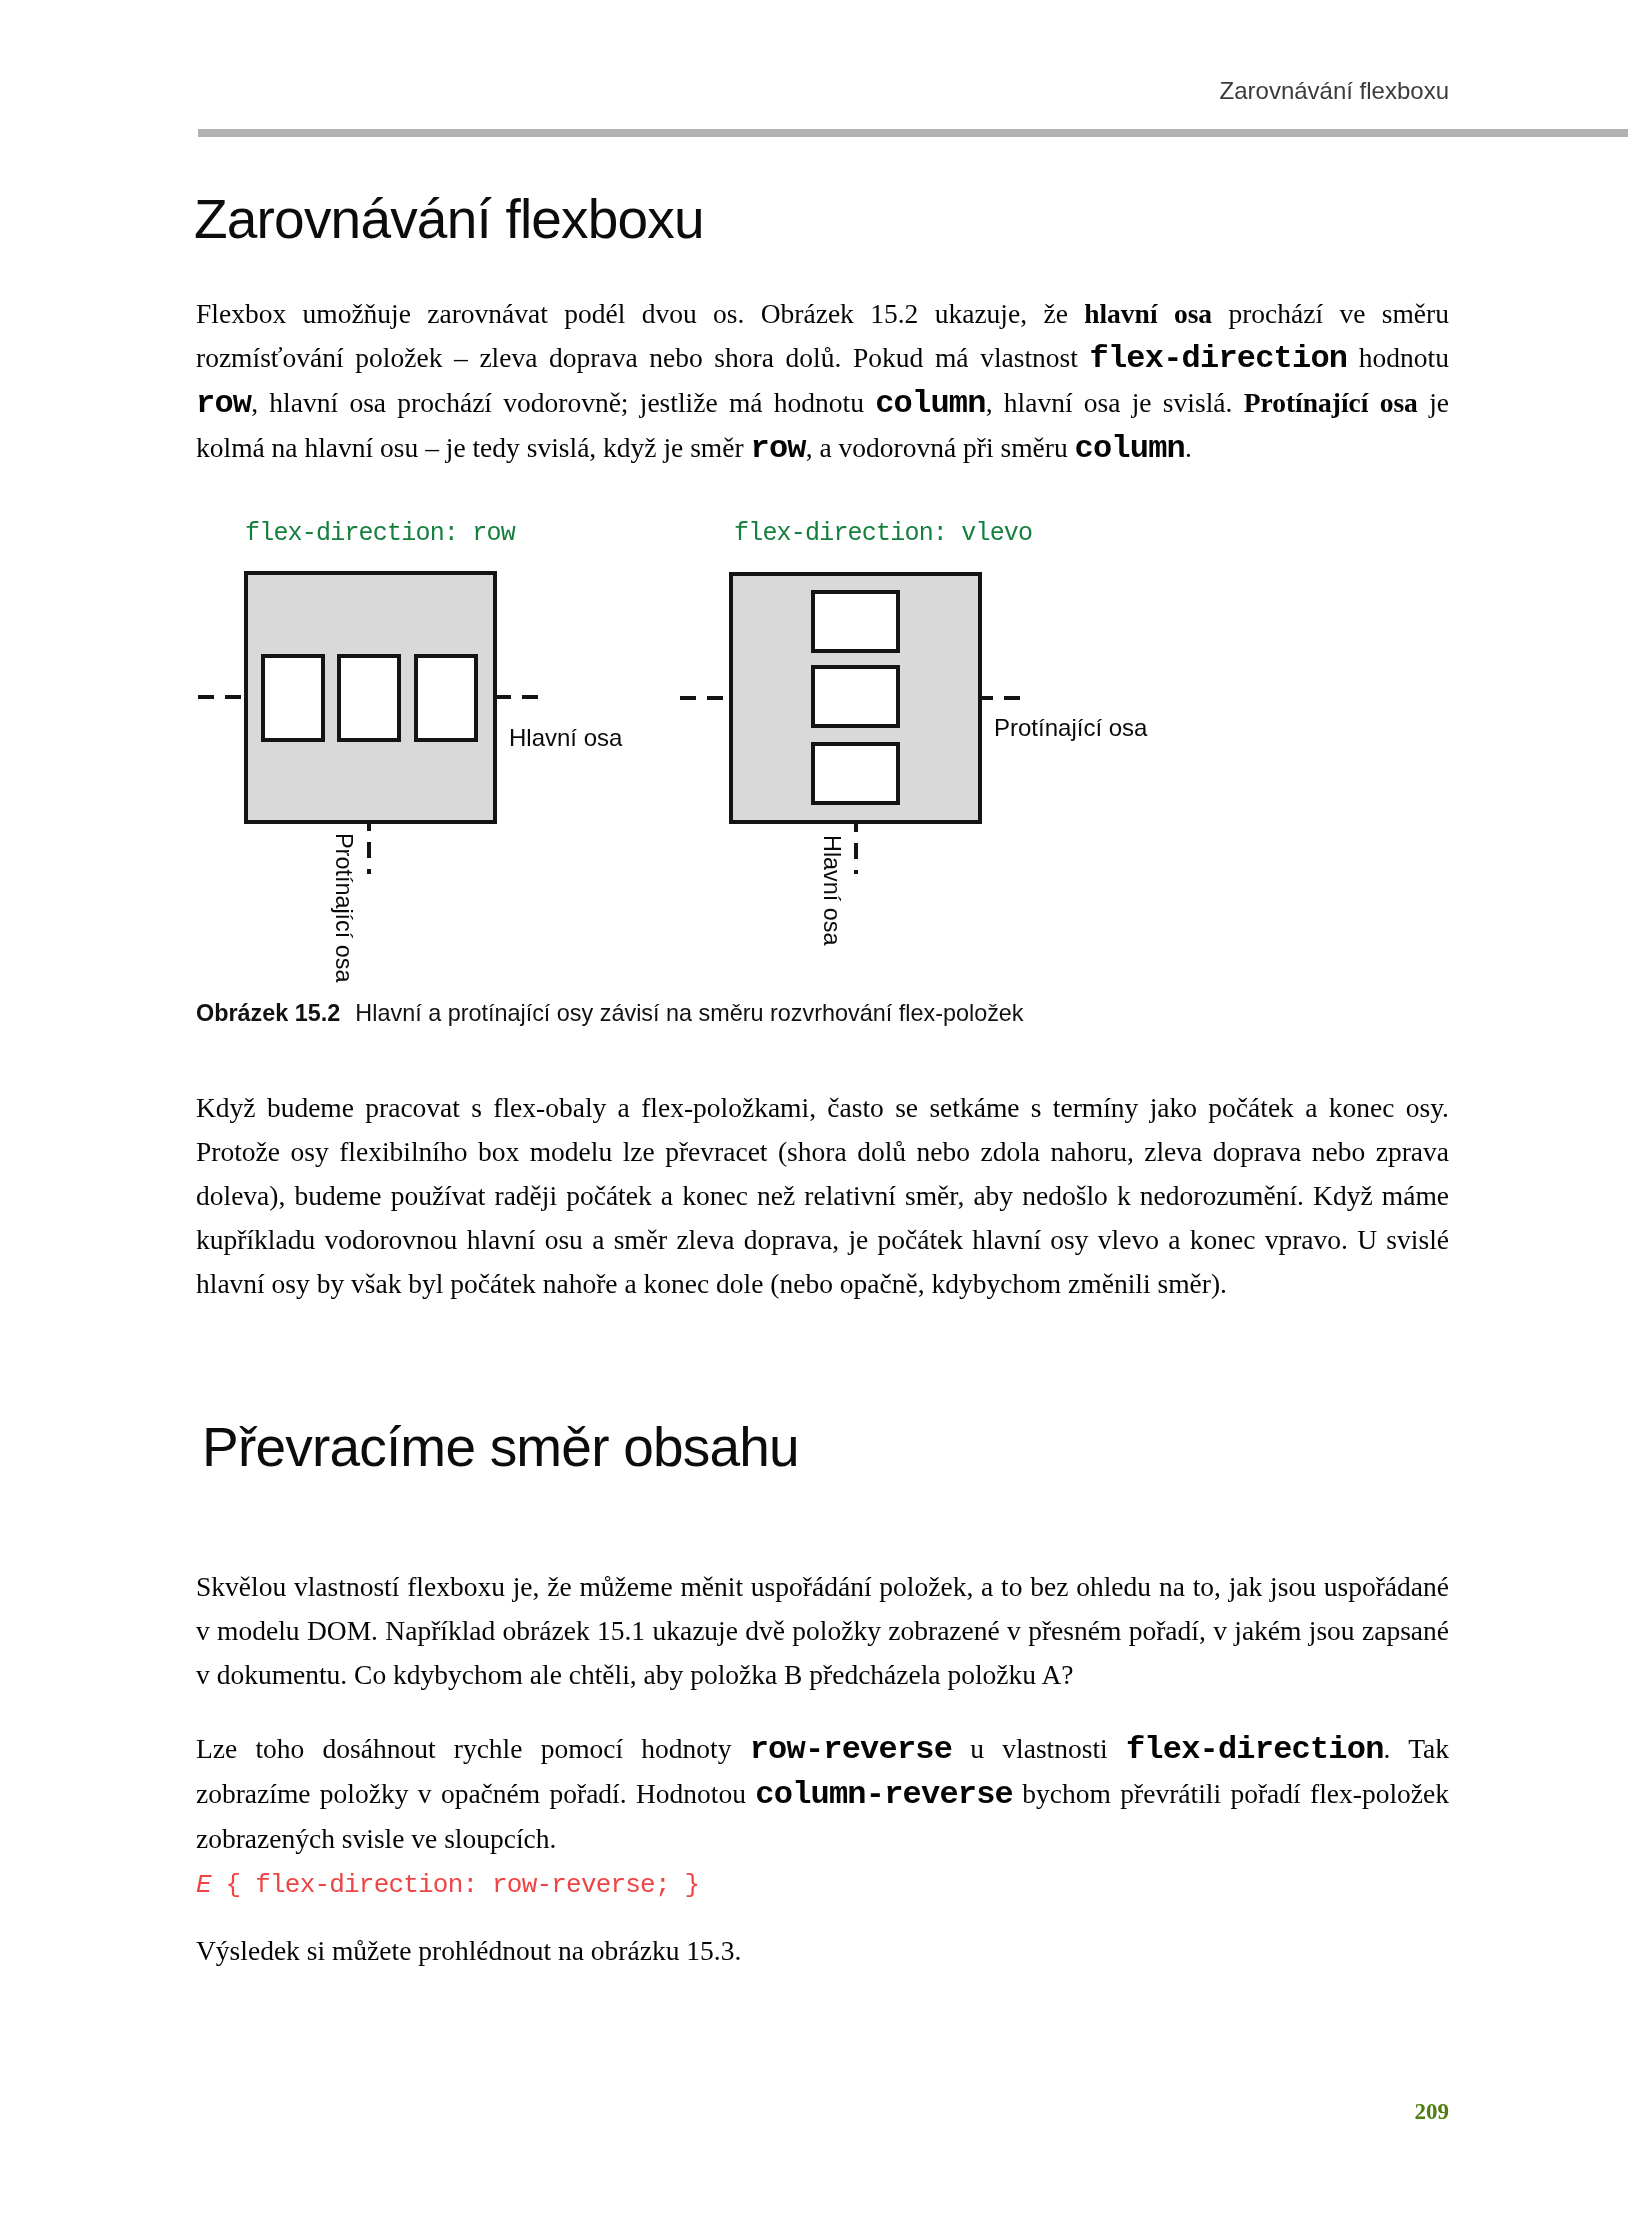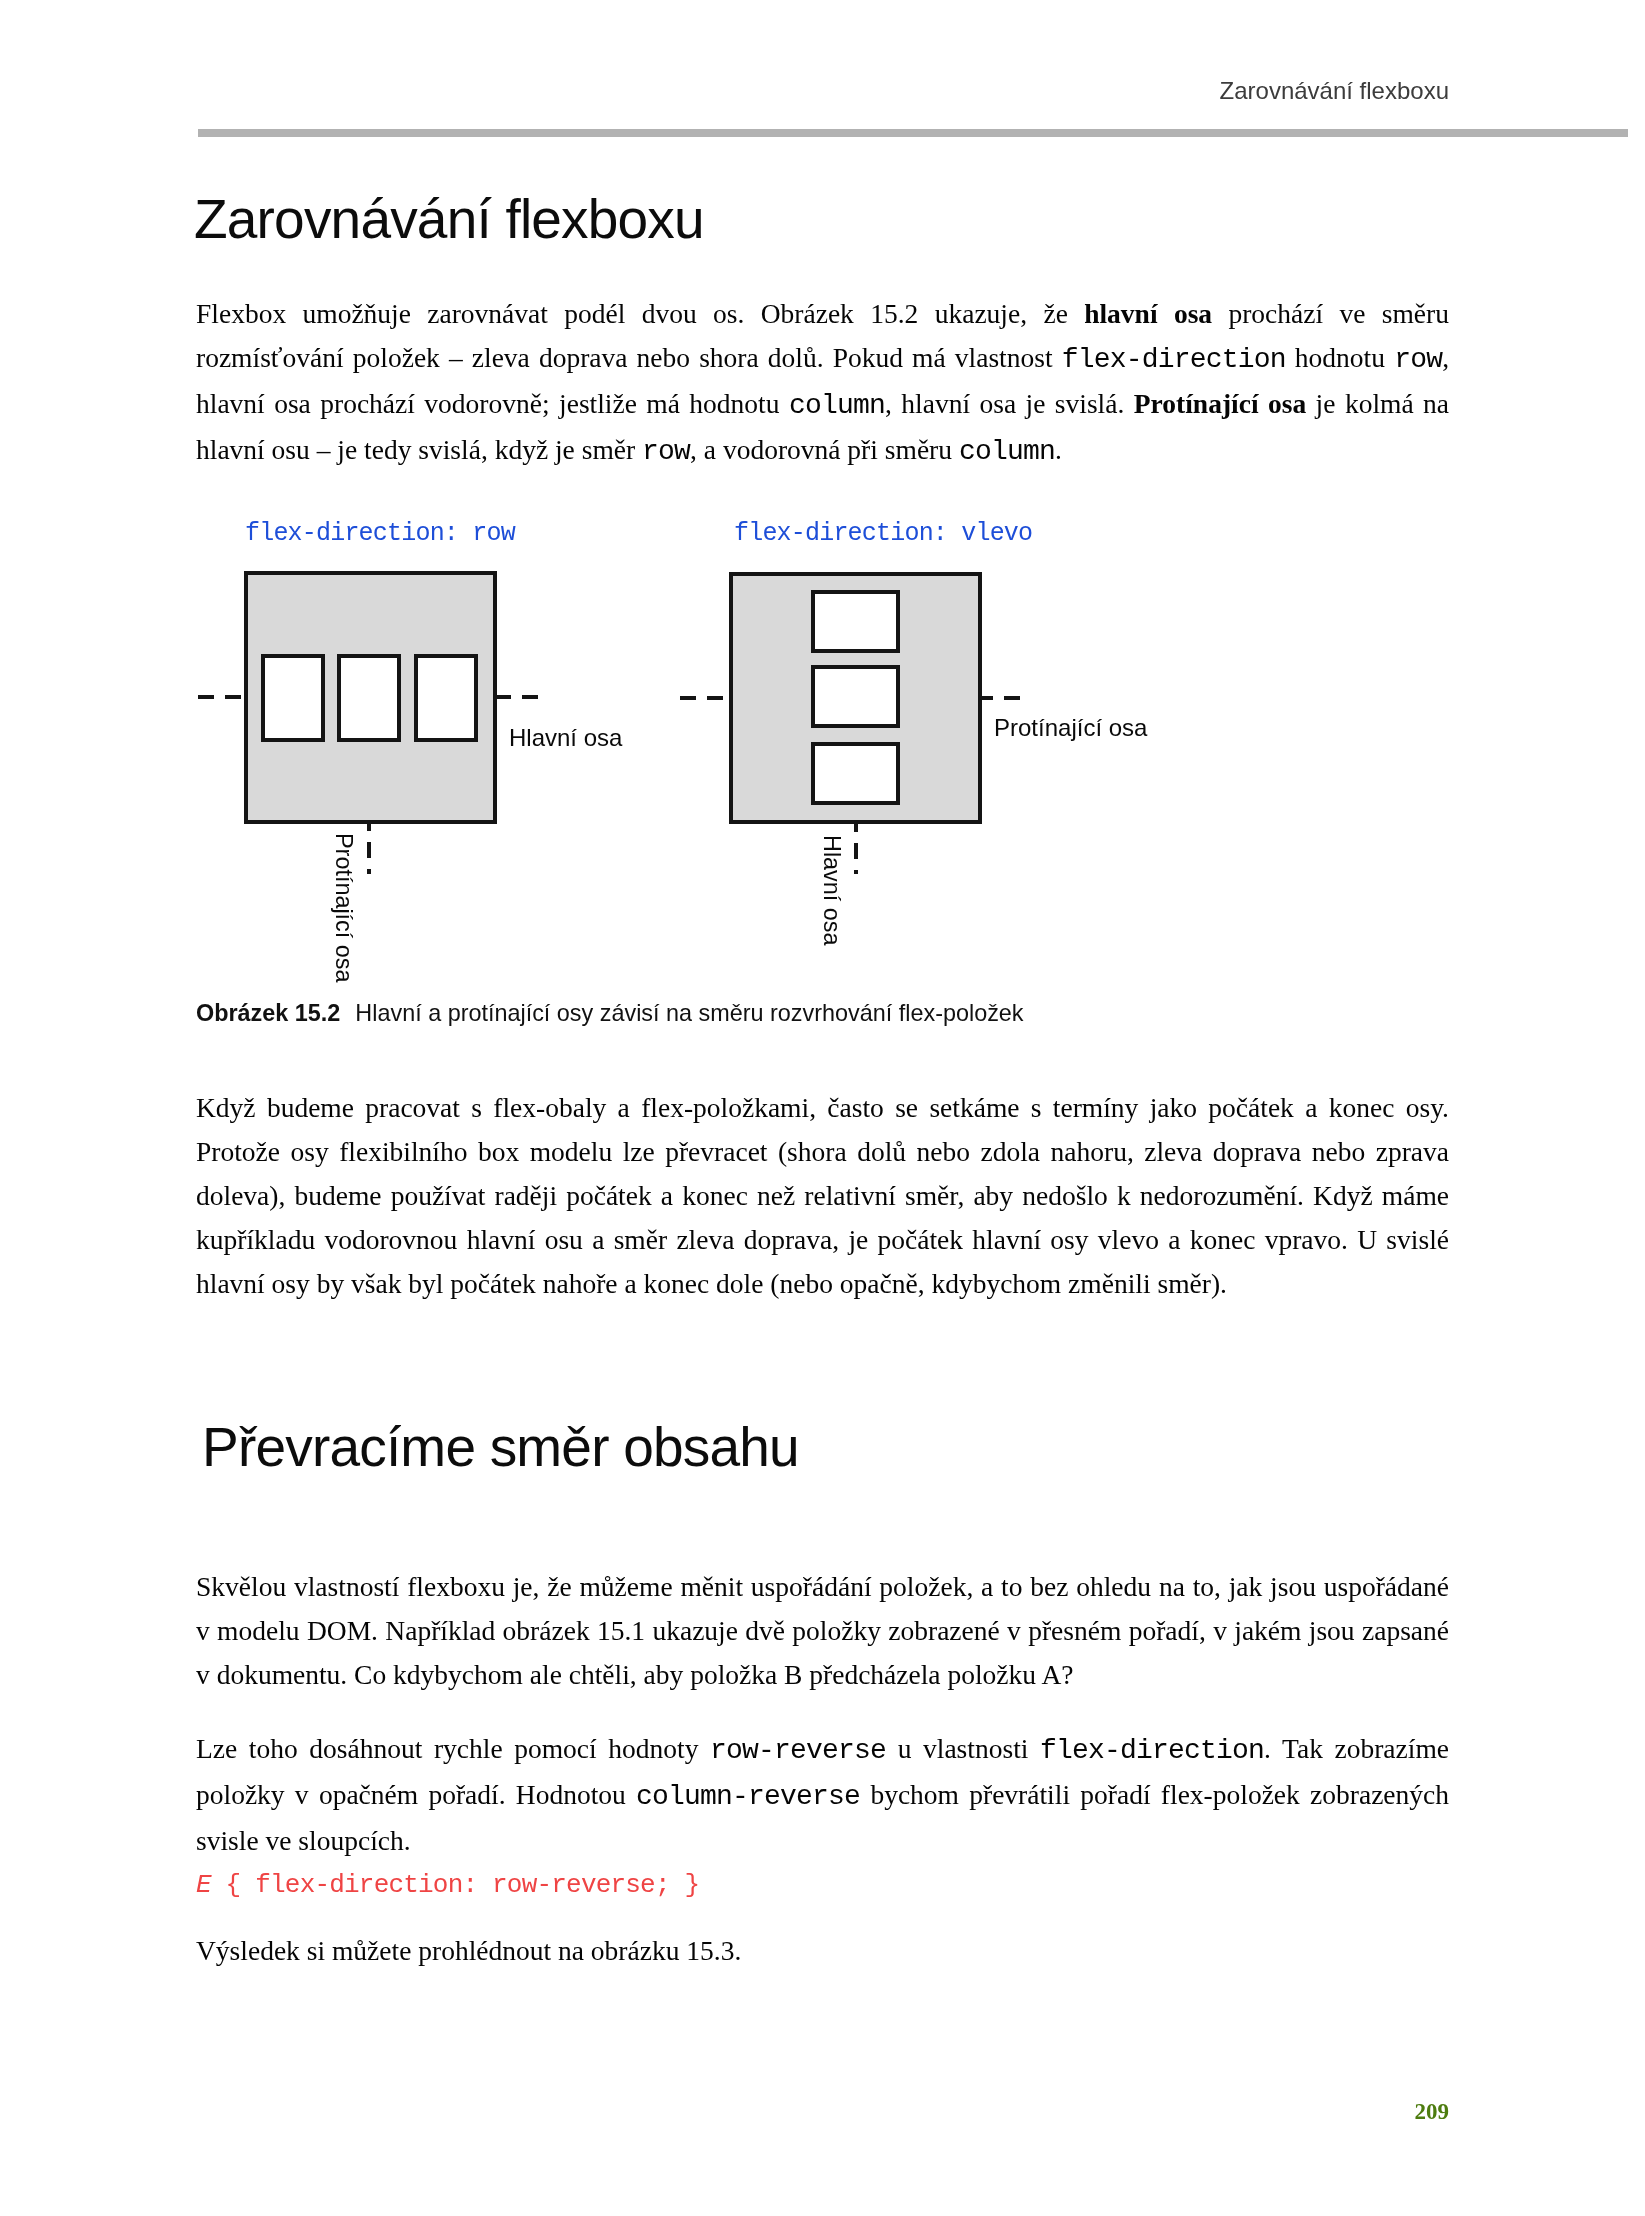--- a/index.html
+++ b/index.html
@@ -28,31 +28,31 @@
   }
   
   .para{
     left:196px;width:1253px;
     font-size:27.5px;line-height:44px;text-align:justify;color:#050505;
   }
   .seg-b{font-weight:bold;}
   .seg-i{font-style:italic;}
   .seg-m{
     font-family:"Liberation Mono", monospace;
-    font-size:28px;letter-spacing:-0.8px;
+    font-size:32px;letter-spacing:-0.8px;font-weight:bold;
   }
   .codeline{
     left:196px;width:1253px;top:1868px;
     font-family:"Liberation Mono", monospace;
     font-size:26px;line-height:35px;letter-spacing:-0.8px;color:#ef4444;
   }
   
   .figtitle{
     font-family:"Liberation Mono", monospace;
-    font-size:25px;letter-spacing:-0.8px;color:#1d4ed8;white-space:nowrap;top:519px;
+    font-size:25px;letter-spacing:-0.8px;color:#15803d;white-space:nowrap;top:519px;
   }
   .figtitle.left{left:245px;}
   .figtitle.right{left:734px;}
   .flexbox{
     background:#d9d9d9;border:4.2px solid #141414;box-sizing:border-box;
   }
   .flexbox.left{left:244px;top:571px;width:253px;height:253px;}
   .flexbox.right{left:729px;top:572px;width:253px;height:252px;}
   .flexitem{
     position:absolute;background:#ffffff;border:4.2px solid #141414;box-sizing:border-box;

